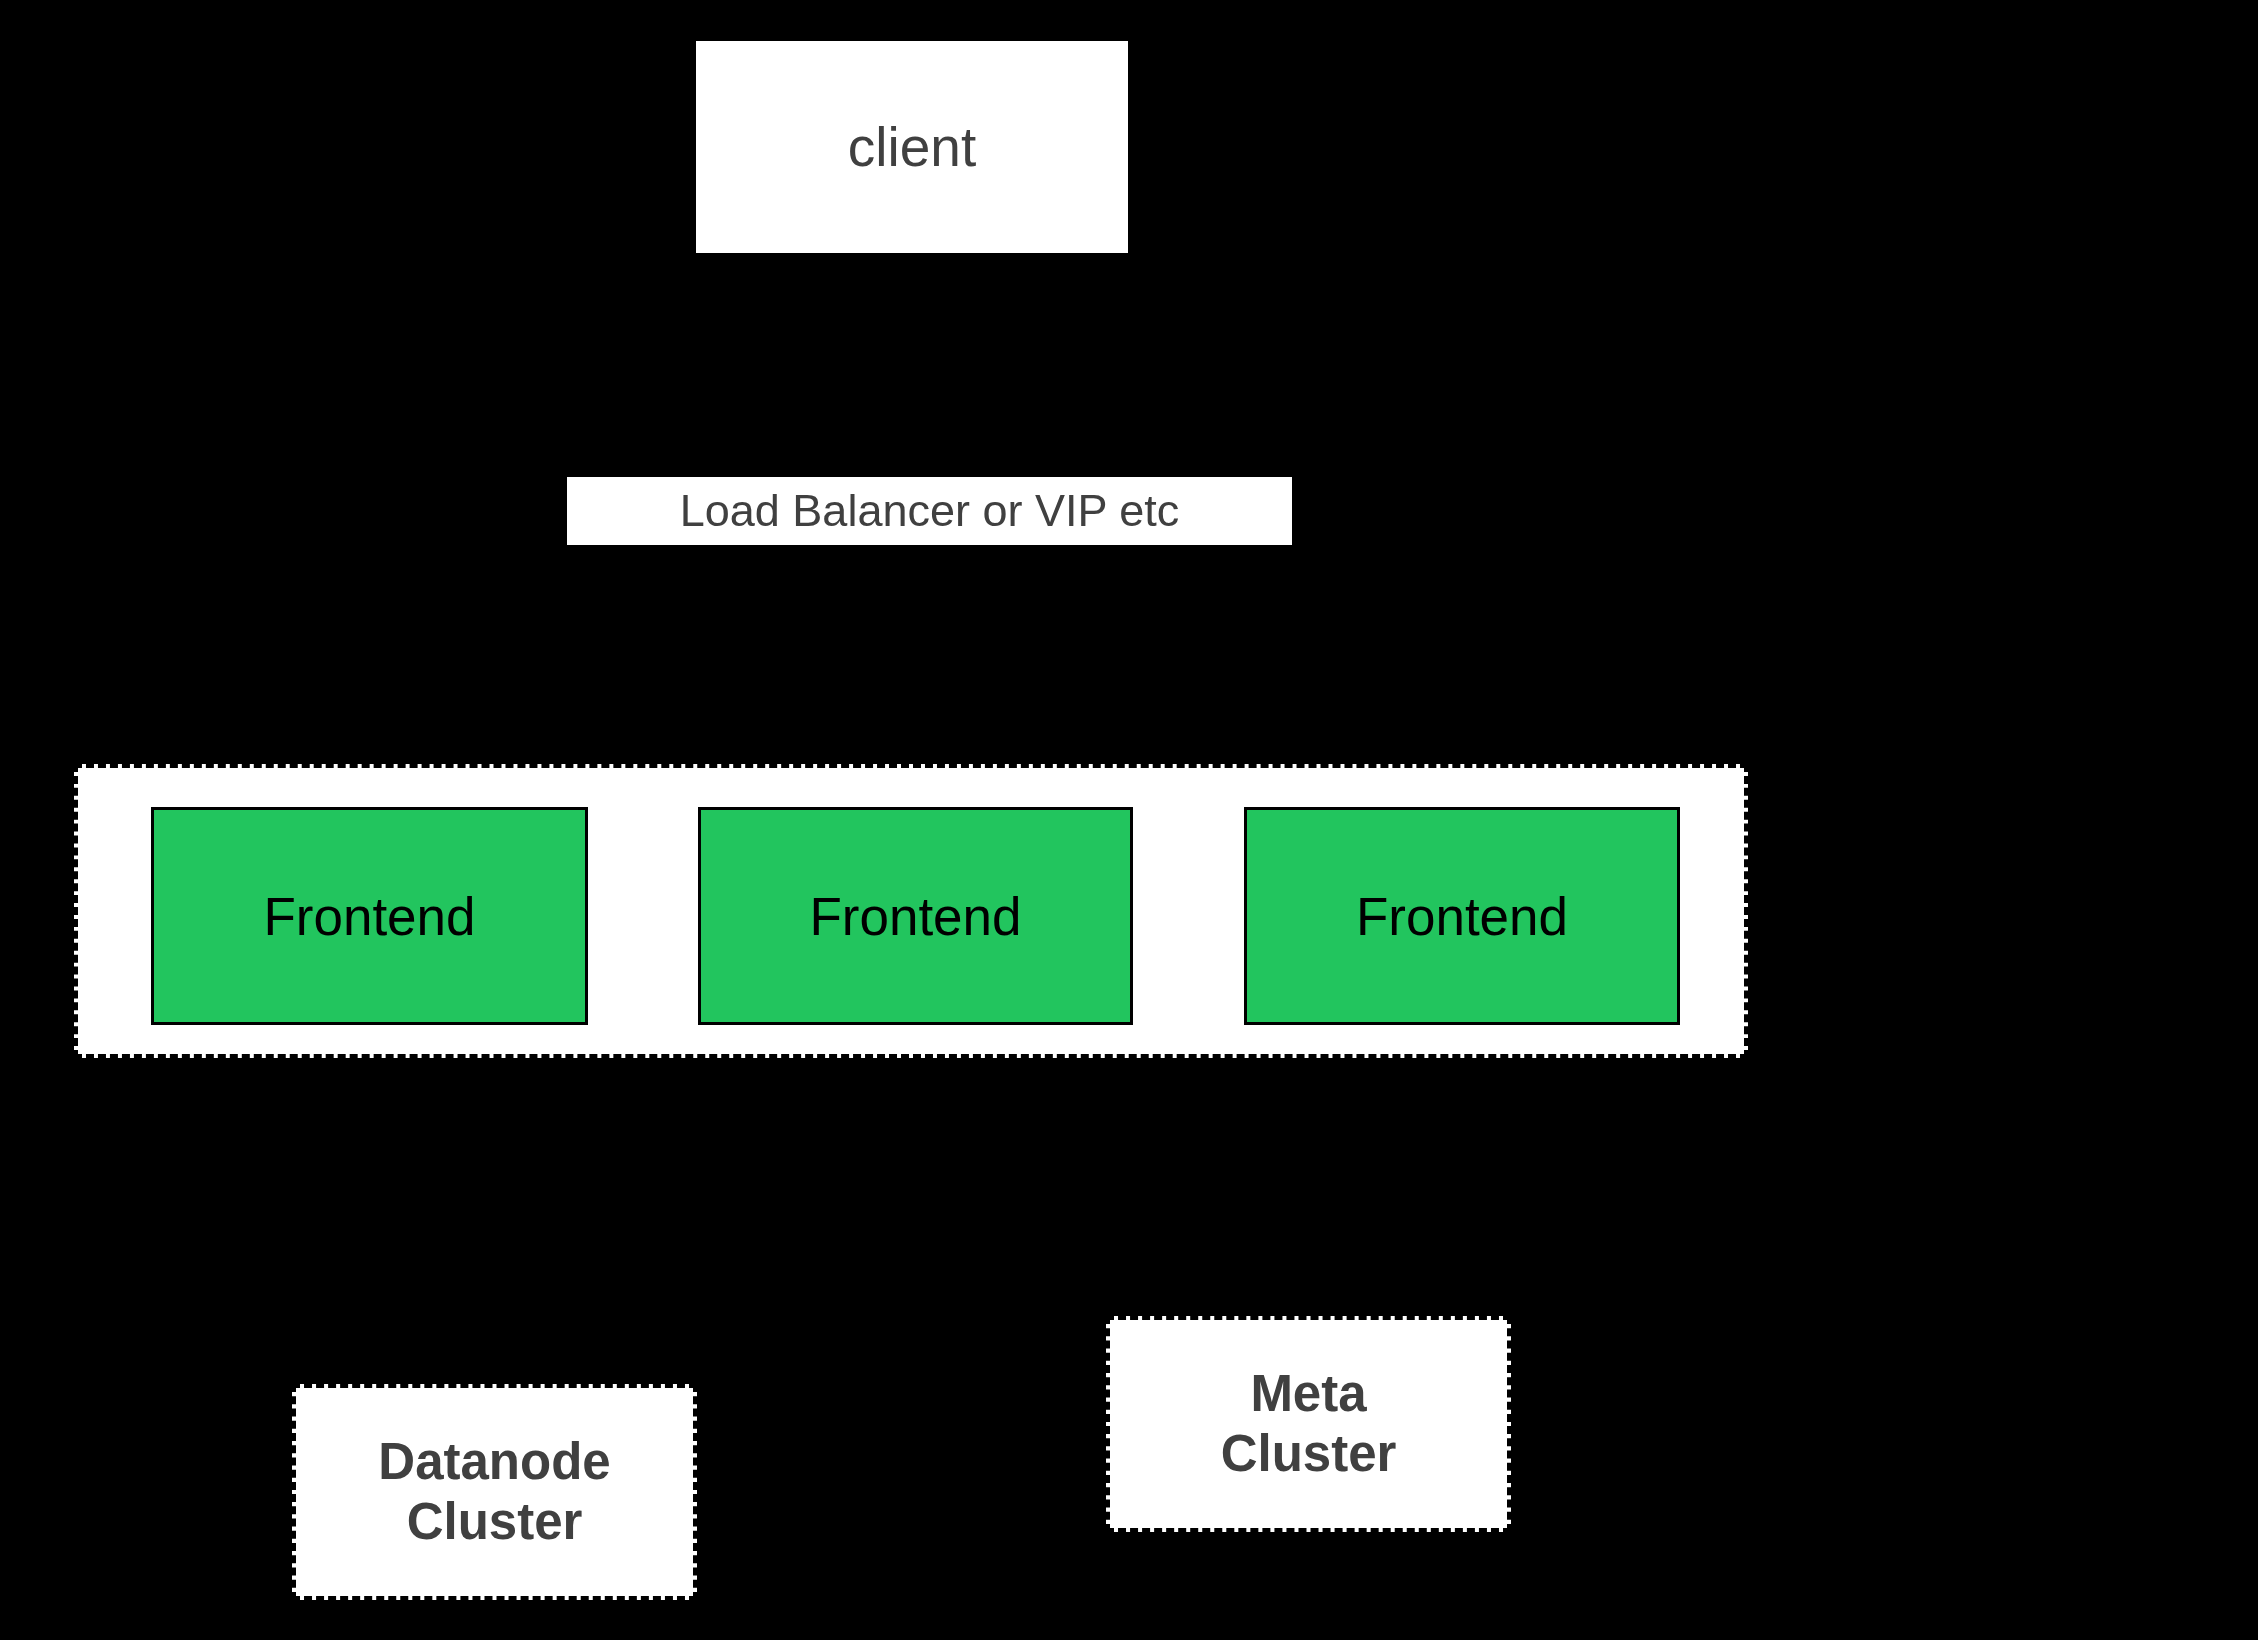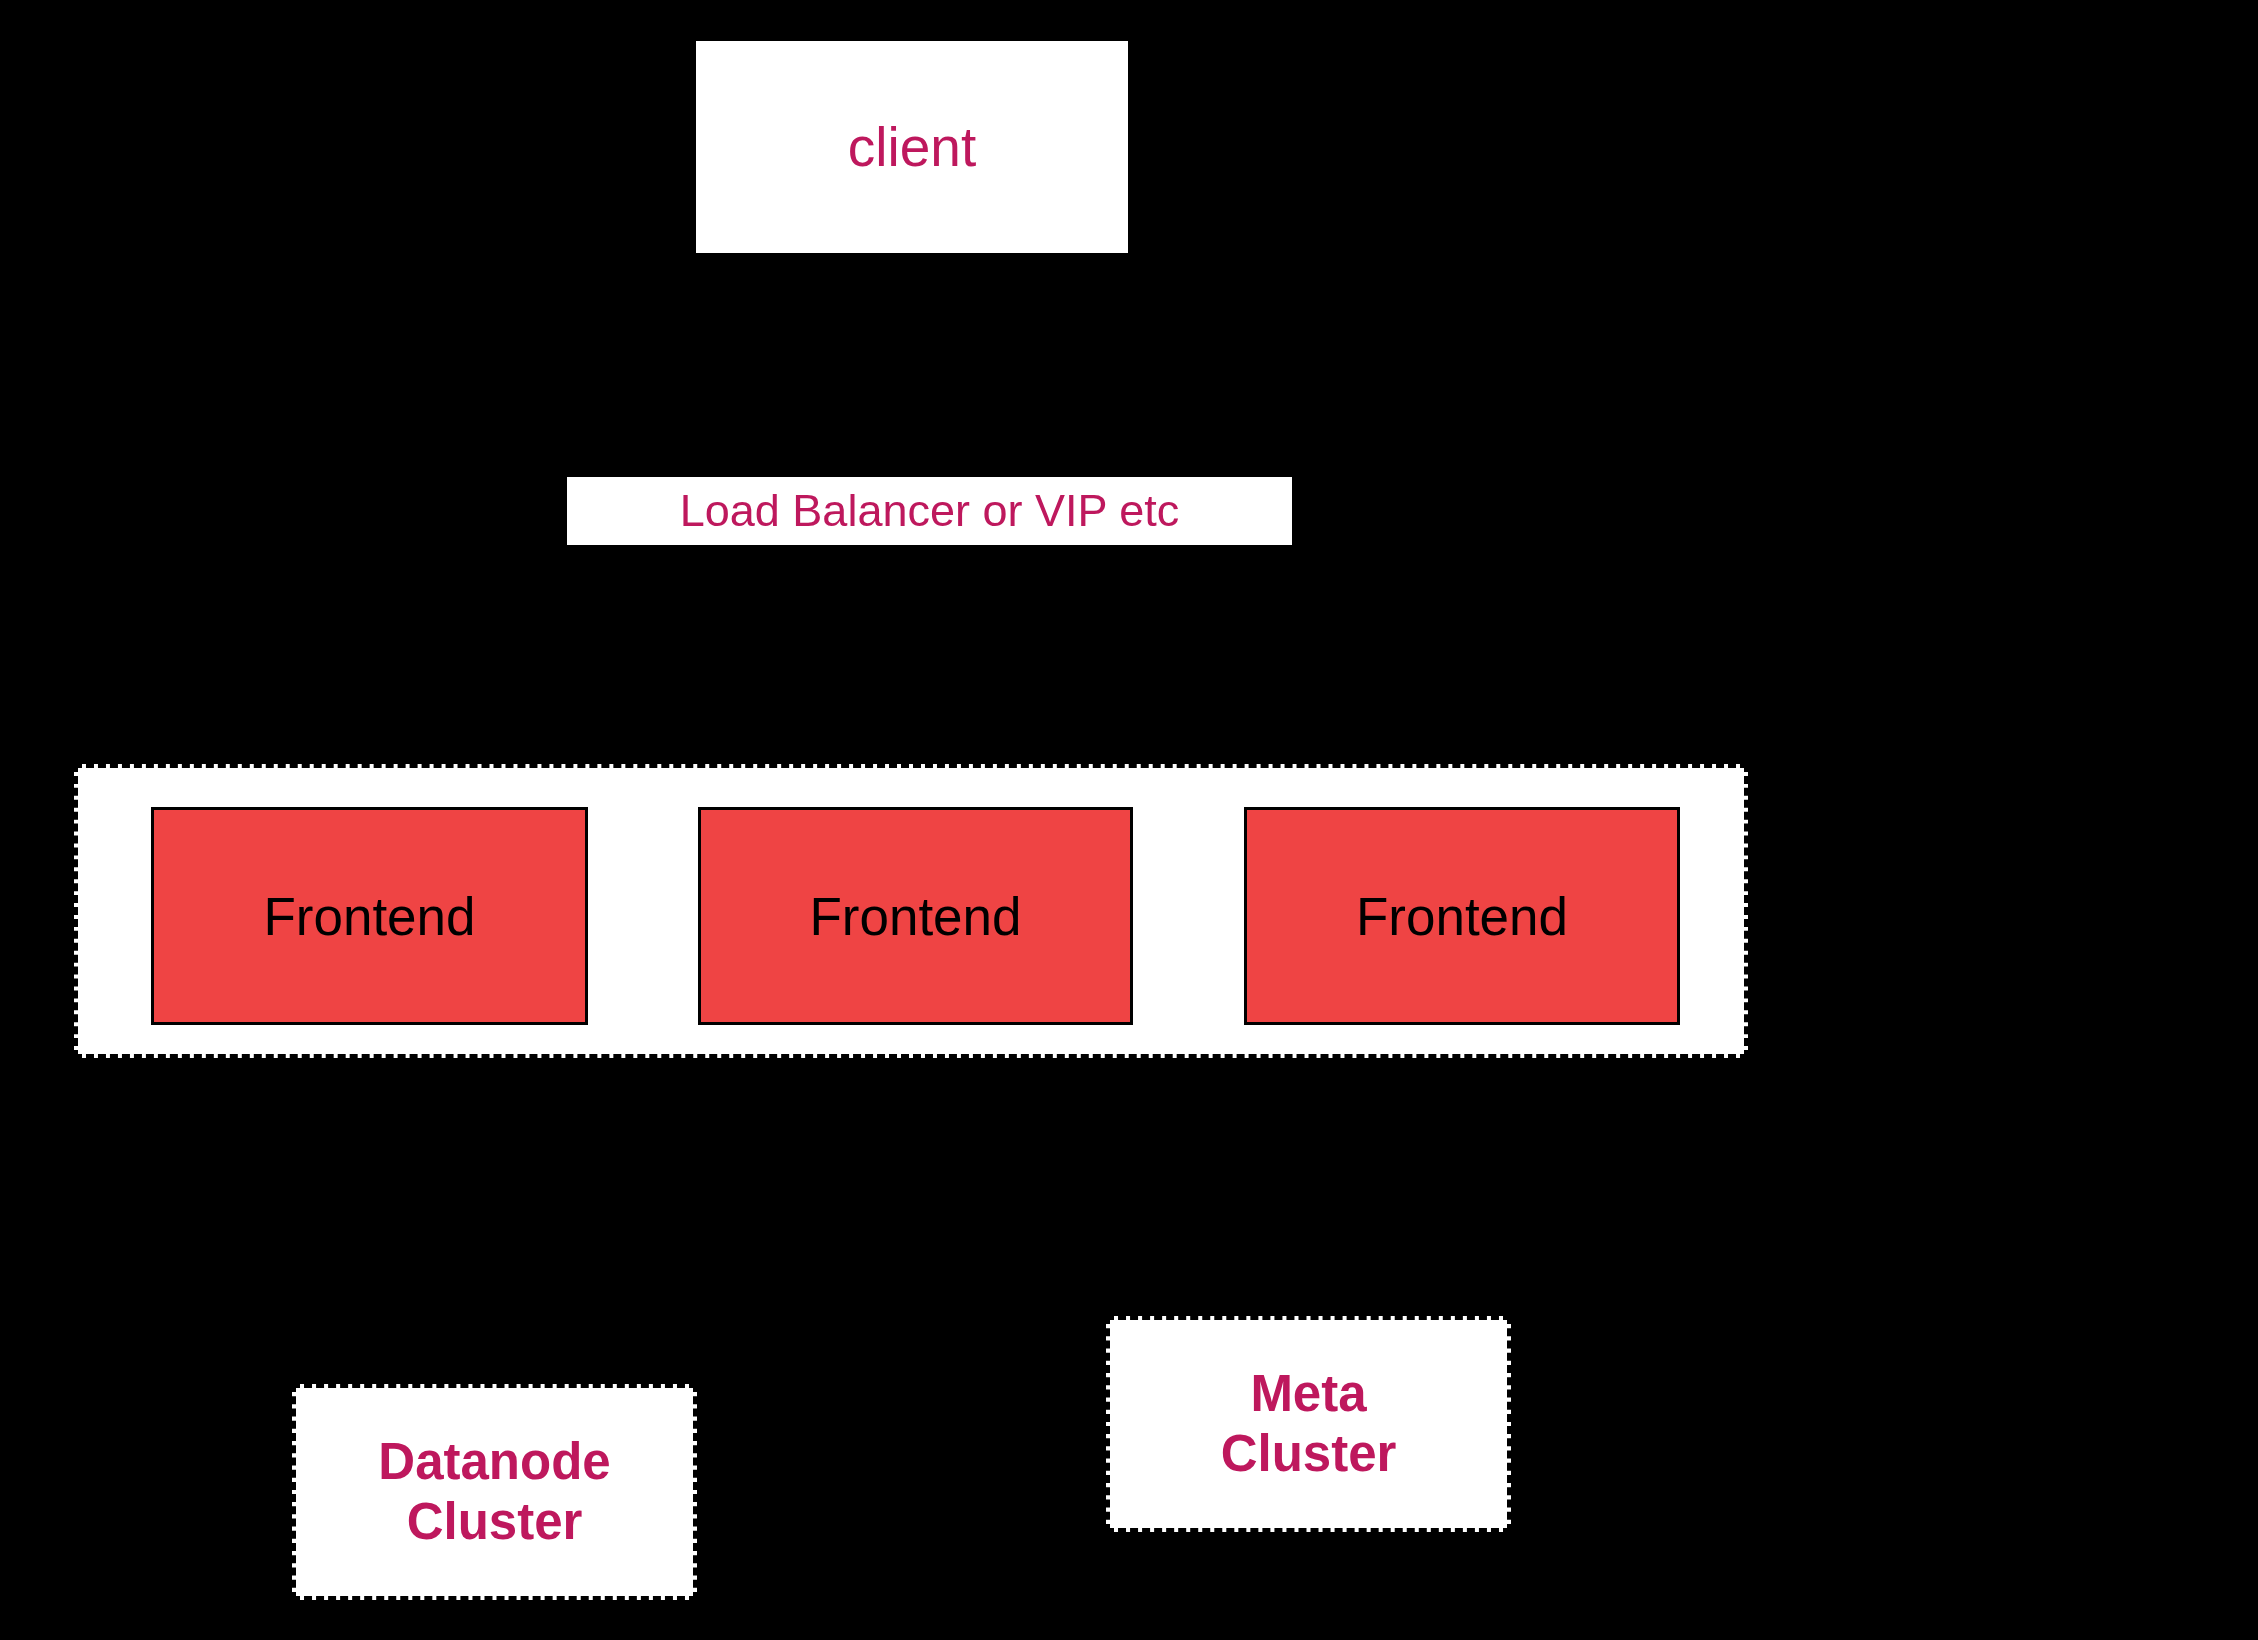--- a/index.html
+++ b/index.html
@@ -22,21 +22,21 @@
     background: #000000;
   }
 
   .node {
     position: absolute;
     box-sizing: border-box;
     display: flex;
     align-items: center;
     justify-content: center;
     text-align: center;
-    color: #be185d;
+    color: #404040;
     background: #ffffff;
     line-height: 1.18;
     white-space: pre-line;
   }
 
   
   .node.dashed {
     border: 4.5px dashed #000000;
     background: #ffffff;
     font-weight: bold;
@@ -71,21 +71,21 @@
     background: #ffffff;
     border: 4.5px dashed #000000;
     box-sizing: border-box;
     position: absolute;
   }
 
   .frontend-node {
     position: absolute;
     box-sizing: border-box;
     border: 3.6px solid #000000;
-    background: #ef4444;
+    background: #22c55e;
     color: #000000;
     display: flex;
     align-items: center;
     justify-content: center;
     font-size: 53px;
     top: 39px;
     height: 218px;
   }
   #frontend-node-1 { left: 73px;   width: 437px; }
   #frontend-node-2 { left: 620px;  width: 435px; }

